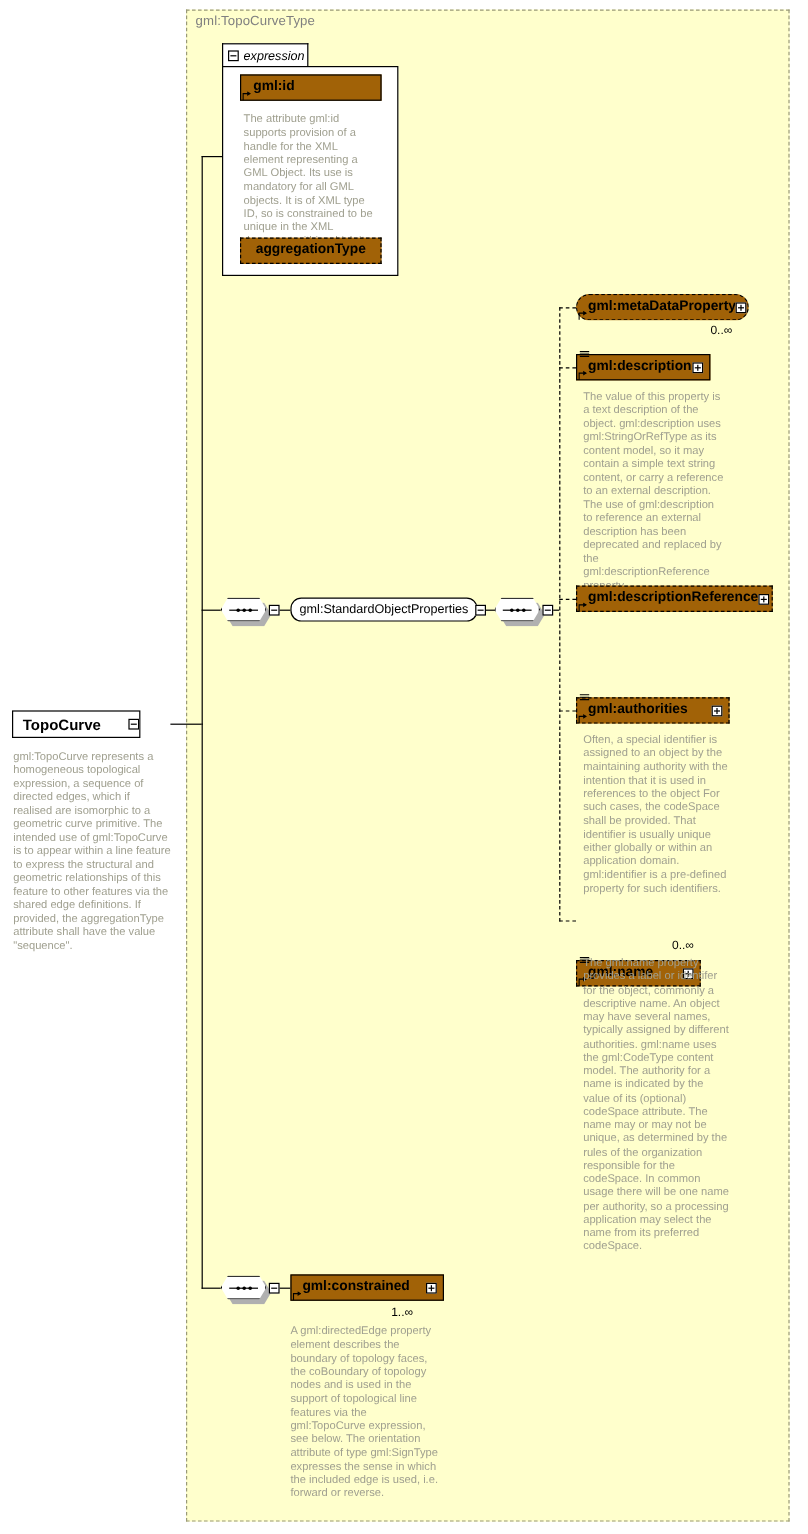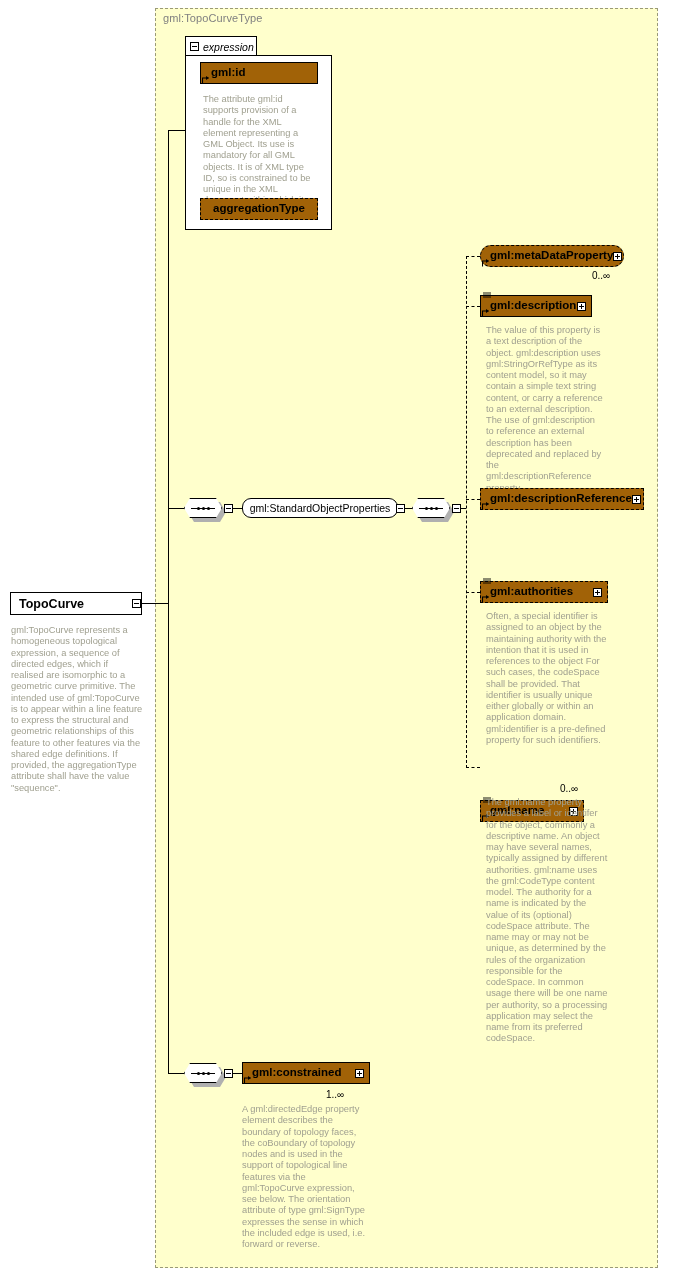--- a/index.html
+++ b/index.html
@@ -183,21 +183,21 @@
     padding: 0 6px;
   }
   .group-label {
     font-size: 10.5px; color: #000; white-space: nowrap; line-height:1;
   }
 
   
   .root-box {
     position: absolute;
     left: 10px; top: 592px;
-    width: 132px; height: 23px;
+    width: 107px; height: 23px;
     background: #ffffff;
     border: 1px solid #000000;
     display: flex; align-items: center;
     padding-left: 8px;
   }
   .root-label { font-size: 12.5px; font-weight: bold; color:#000; }
 
   
   .line { position: absolute; background: #000000; }
   .line.h { height: 1px; }

